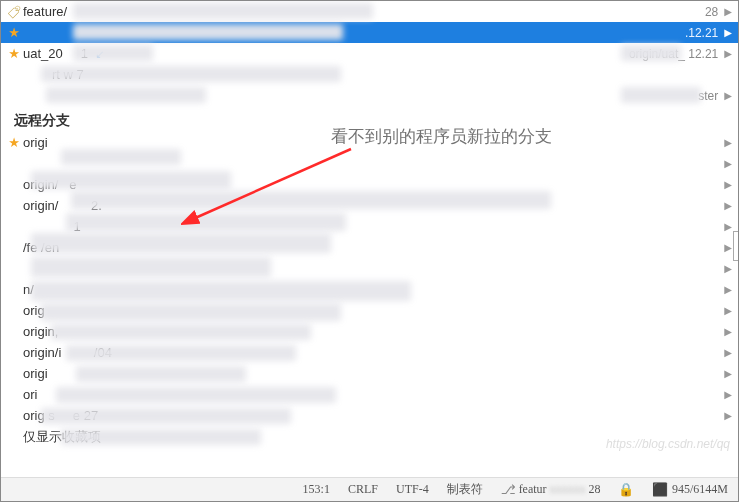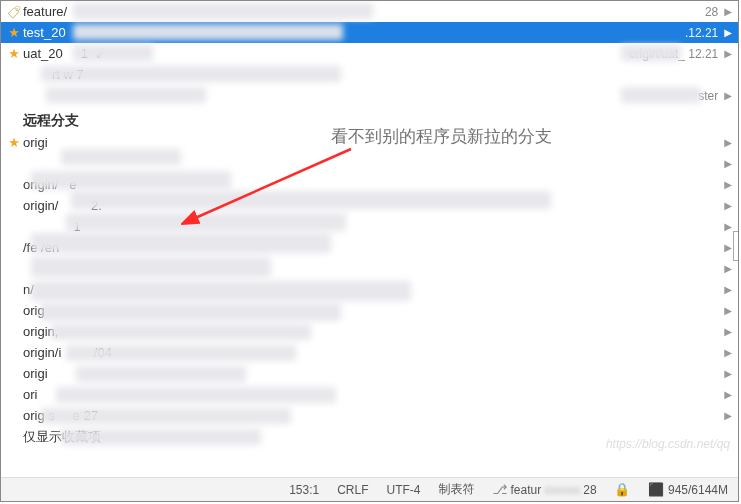--- a/index.html
+++ b/index.html
@@ -10,25 +10,25 @@
   .row.selected { background: #1e7fe0; color: #fff; }
   .row .icon-col { width: 18px; display: flex; justify-content: center; align-items: center; flex: 0 0 18px; }
   .row .label { flex: 1 1 auto; overflow: hidden; }
   .row .right { display: flex; align-items: center; gap: 4px; font-size: 12px; color: #888; margin-left: auto; }
   .row.selected .right { color: #eaf3ff; }
   .arrow { font-size: 10px; color: #999; margin-left: 2px; }
   .row.selected .arrow { color: #fff; }
   .star { color: #f5a623; font-size: 13px; }
   .tag-icon { color: #c0a040; transform: rotate(90deg); display:inline-block; font-size:12px; }
   .blue-down { color: #1e88e5; font-size: 11px; }
-  .section-header { font-weight: bold; padding: 6px 6px 2px 22px; font-size: 14px; }
+  .section-header { font-weight: bold; padding: 6px 6px 2px 13px; font-size: 14px; }
   .blur { position: absolute; background: rgba(230,230,235,0.95); filter: blur(3px); border-radius: 2px; pointer-events: none; }
   .annotation { position: absolute; color: #737373; font-size: 17px; font-weight: 500; pointer-events: none; }
   .arrow-line { position: absolute; pointer-events: none; }
-  .statusbar { position: absolute; left: 0; right: 0; bottom: 0; height: 24px; background: #f3f3f3; border-top: 1px solid #ddd; display: flex; align-items: center; font-size: 12px; color: #555; padding: 0 6px; gap: 10px; }
+  .statusbar { position: absolute; left: 0; right: 0; bottom: 0; height: 24px; background: #f3f3f3; border-top: 1px solid #ddd; display: flex; align-items: center; font-size: 12px; color: #555; padding: 0 6px; gap: 10px; font-family: Liberation Serif, serif; }
   .sb-spacer { flex: 1 1 auto; }
   .sb-item { display: flex; align-items: center; gap: 3px; padding: 0 4px; }
   .sb-branch-icon { color: #888; font-size: 13px; }
   .sb-lock { color: #d08a00; font-size: 13px; }
   .sb-lamp { color: #d4a000; font-size: 13px; }
   .watermark { position: absolute; right: 8px; bottom: 26px; color: rgba(120,120,120,0.25); font-size: 12px; font-style: italic; pointer-events: none; }
   .side-handle { position: absolute; right: -1px; top: 230px; width: 6px; height: 30px; border:1px solid #aaa; background:#fff; }
 </style>
 </head>
 <body>
@@ -44,21 +44,20 @@
       <span class="right">
           <span>28</span>
           <span class="arrow">▶</span>
         </span>
     </div>
 
     <div class="row selected">
       <span class="icon-col">
           <span class="star">★</span>
         </span>
-      <span class="label">test_20</span>
       <span class="right">
           <span>.12.21</span>
           <span class="arrow">▶</span>
         </span>
     </div>
 
     <div class="row">
       <span class="icon-col">
           <span class="star">★</span>
         </span>

